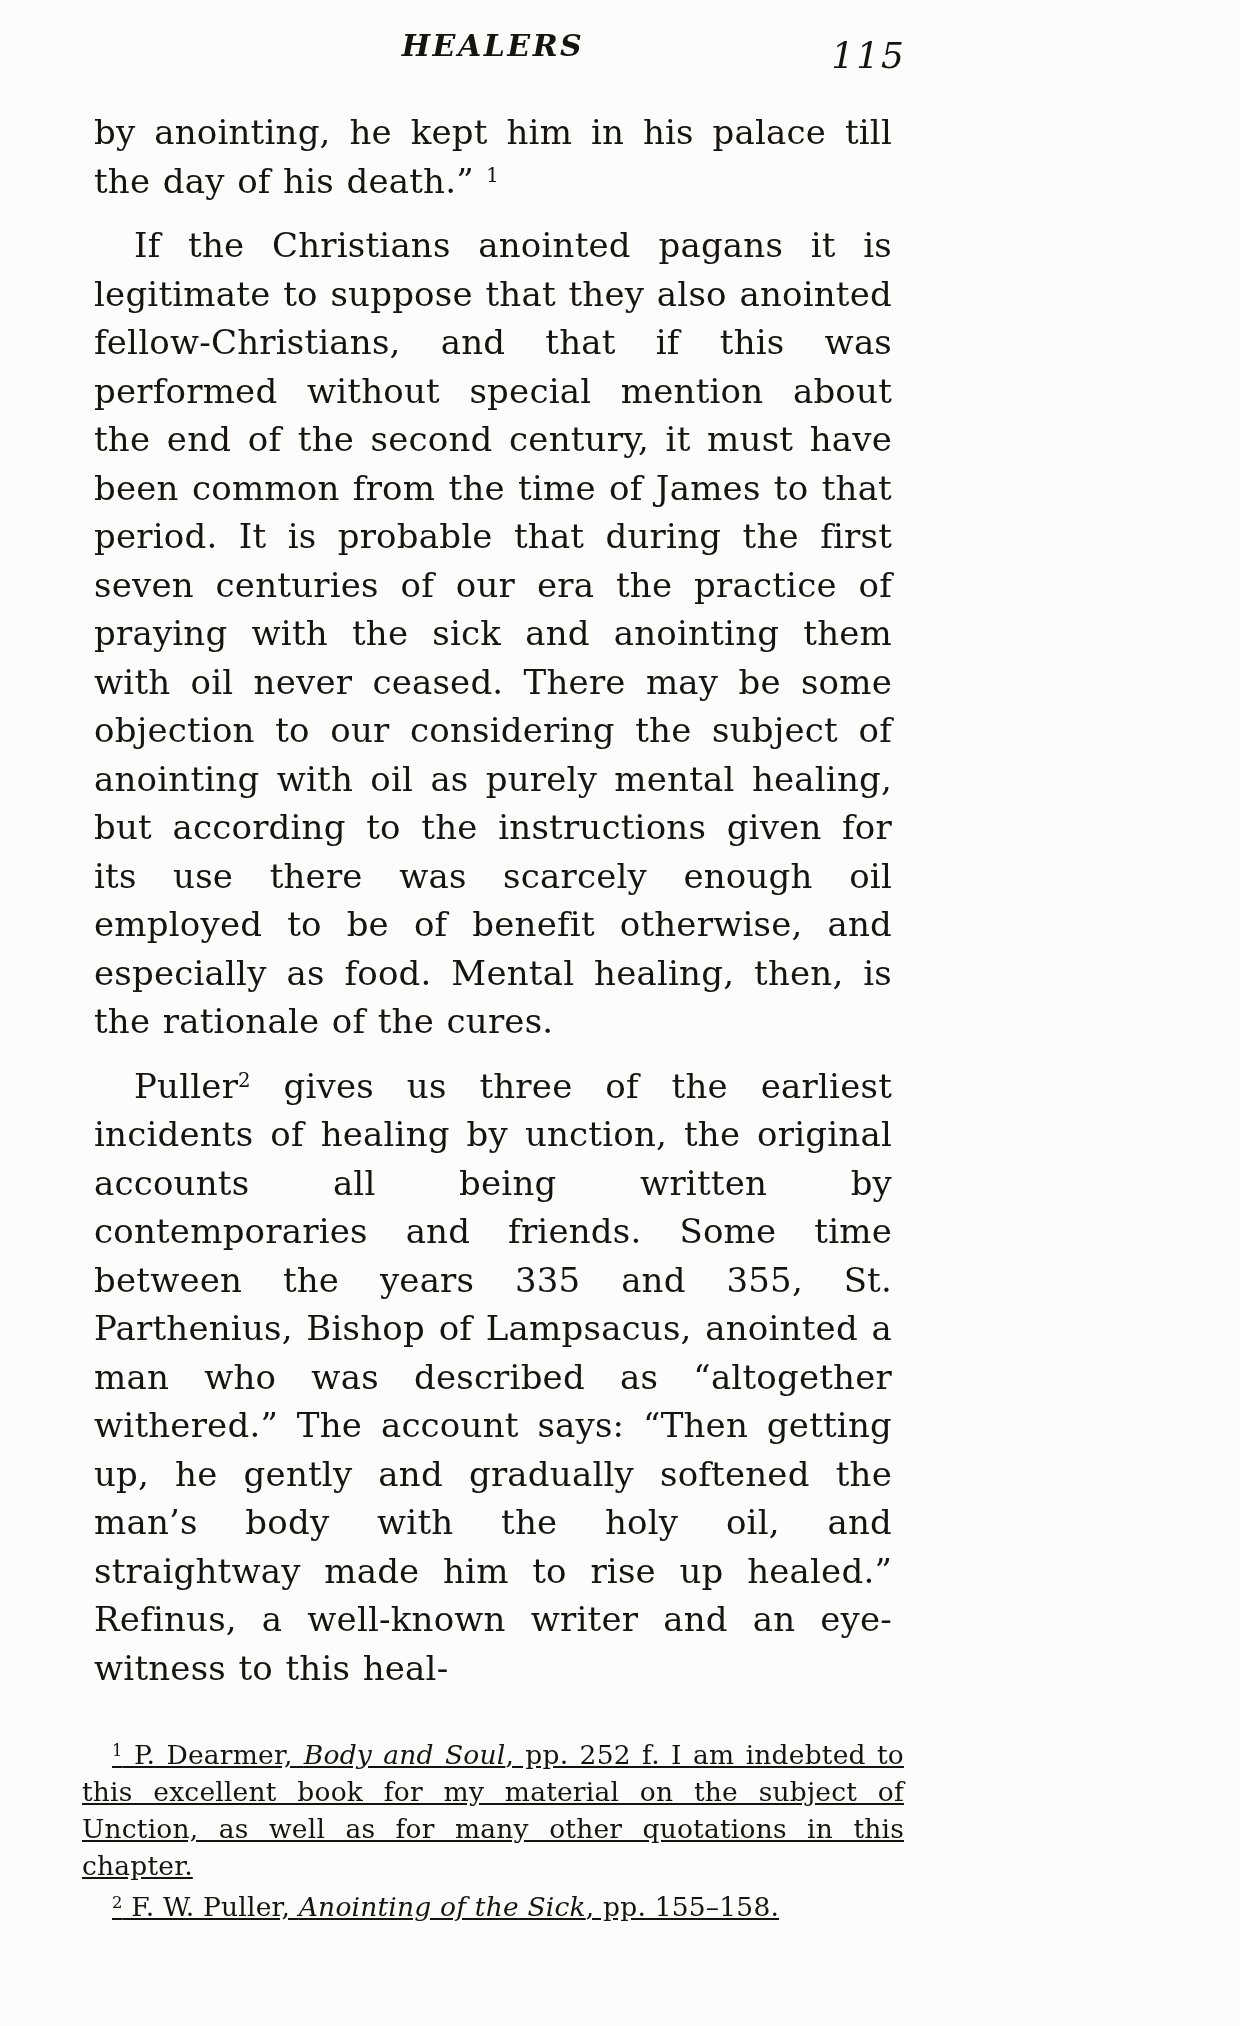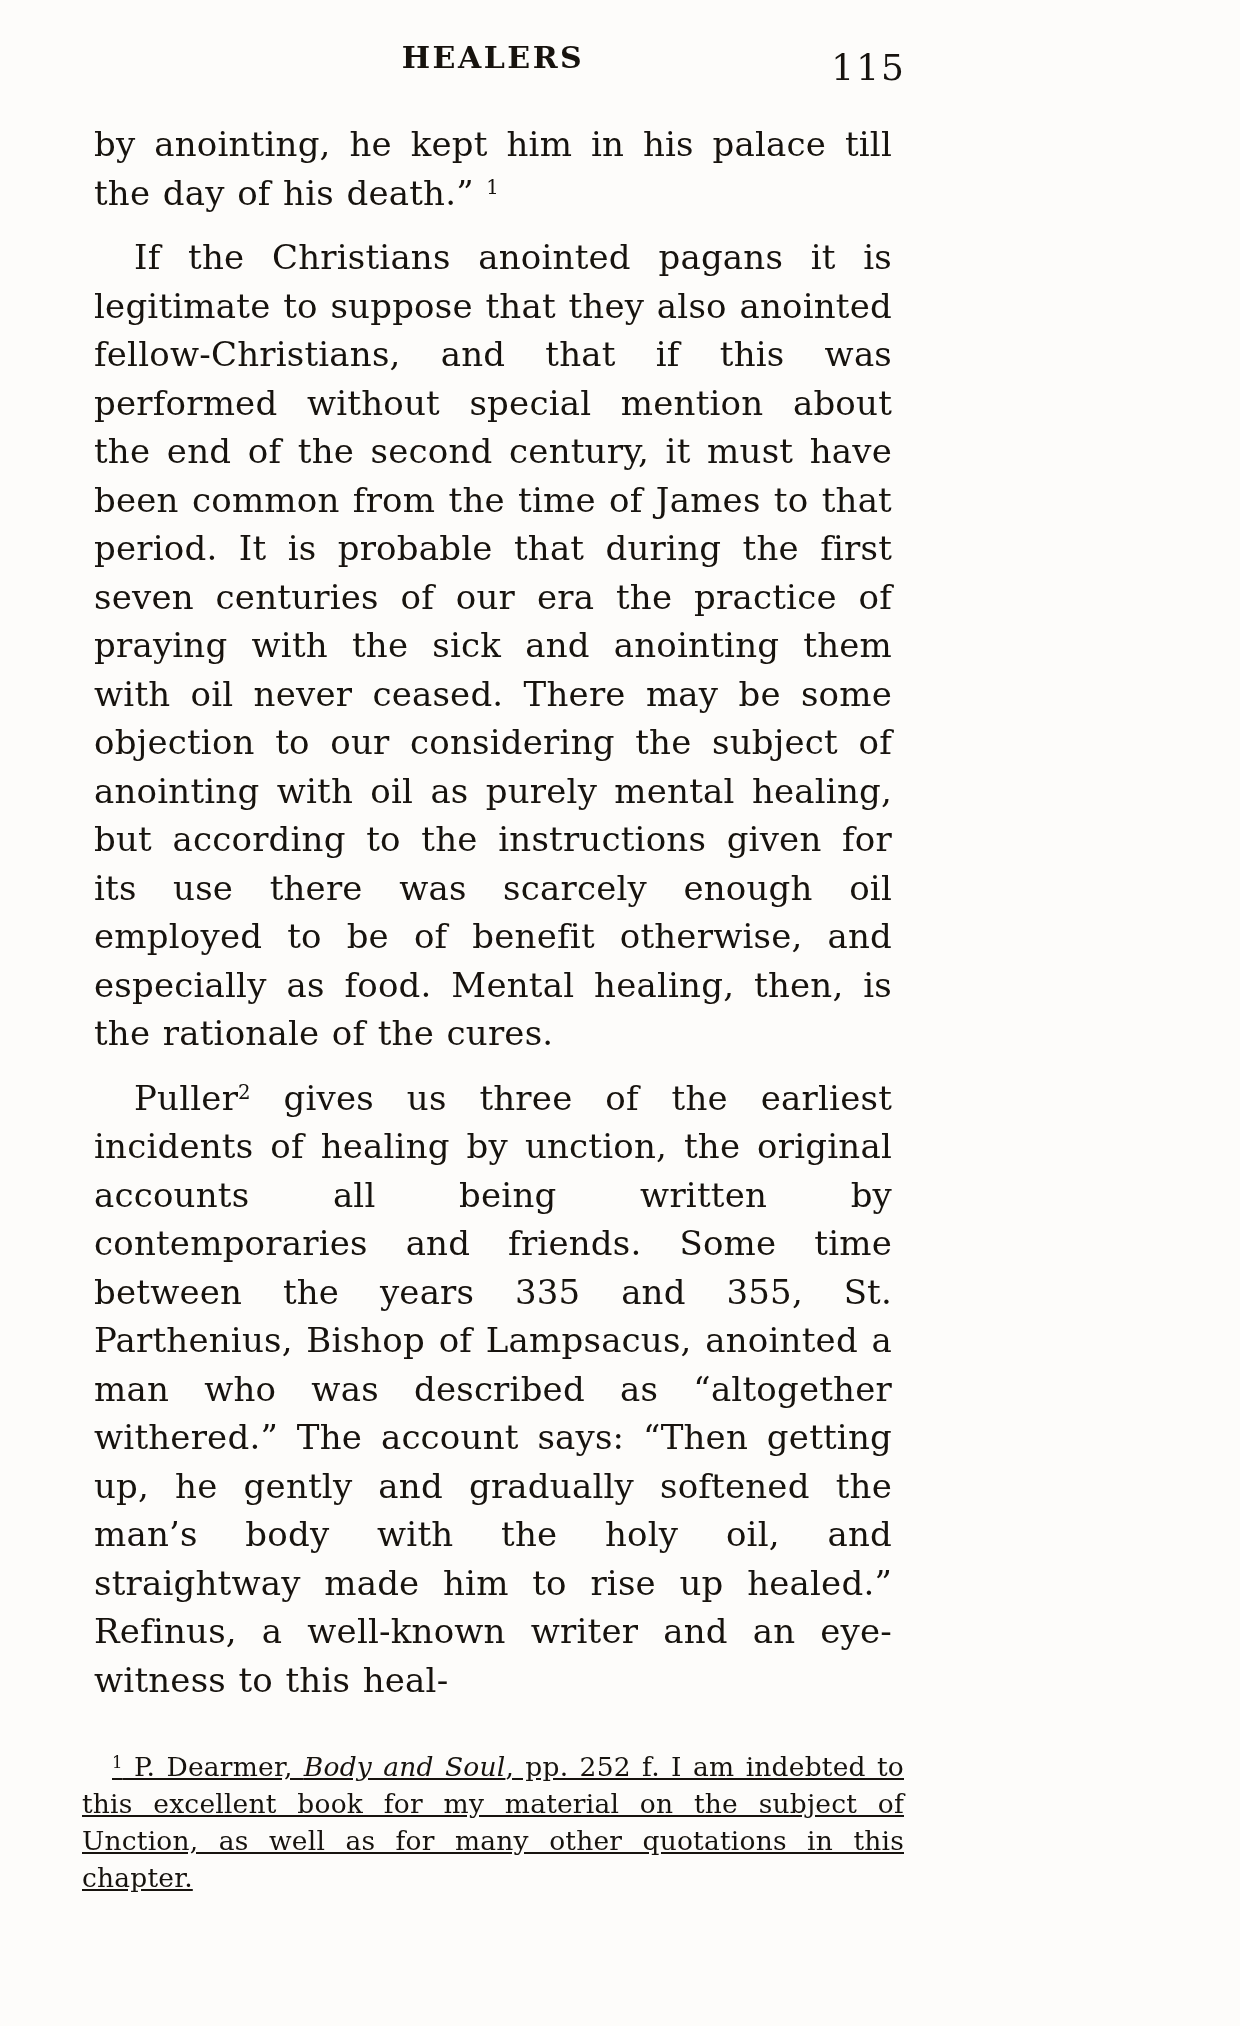--- a/index.html
+++ b/index.html
@@ -18,22 +18,23 @@
     overflow: hidden;
   }
   .content {
     position: absolute;
     left: 78px;
     top: 0;
     width: 830px;
   }
   .header {
     position: relative;
-    margin-top: 36px;
+    margin-top: 24px;
     height: 46px;
+    font-style: italic;
   }
   .running-title {
     position: absolute;
     left: 50%;
     transform: translateX(-50%);
     top: 4px;
     font-size: 30px;
     font-weight: 700;
     letter-spacing: 2.5px;
   }
@@ -92,16 +93,17 @@
       <p class="para"><span>by anointing, he kept him in his palace till the day of his death.” </span><sup class="fn-ref">1</sup></p>
 
       <p class="para indent"><span>If the Christians anointed pagans it is legitimate to suppose that they also anointed fellow-Christians, and that if this was performed without special mention about the end of the second century, it must have been common from the time of James to that period.  It is probable that during the first seven centuries of our era the practice of praying with the sick and anointing them with oil never ceased. There may be some objection to our considering the subject of anointing with oil as purely mental healing, but according to the instructions given for its use there was scarcely enough oil employed to be of benefit otherwise, and especially as food.  Mental healing, then, is the rationale of the cures.</span></p>
 
       <p class="para indent"><span>Puller</span><sup class="fn-ref">2</sup><span> gives us three of the earliest incidents of healing by unction, the original accounts all being written by contemporaries and friends.  Some time between the years 335 and 355, St. Parthenius, Bishop of Lampsacus, anointed a man who was described as “altogether withered.”  The account says: “Then getting up, he gently and gradually softened the man’s body with the holy oil, and straightway made him to rise up healed.” Refinus, a well-known writer and an eye-witness to this heal-</span></p>
     </div>
 
     <div class="footnotes">
       <p class="footnote"><sup class="fn-marker">1</sup><span> P. Dearmer, </span><i class="fn-title">Body and Soul</i><span>, pp. 252 f.  I am indebted to this excellent book for my material on the subject of Unction, as well as for many other quotations in this chapter.</span></p>
 
+      <p class="footnote"><sup class="fn-marker">2</sup><span> F. W. Puller, </span><i class="fn-title">Anointing of the Sick</i><span>, pp. 155–158.</span></p>
     </div>
 
   </div>
 </div>
 
 </body></html>

